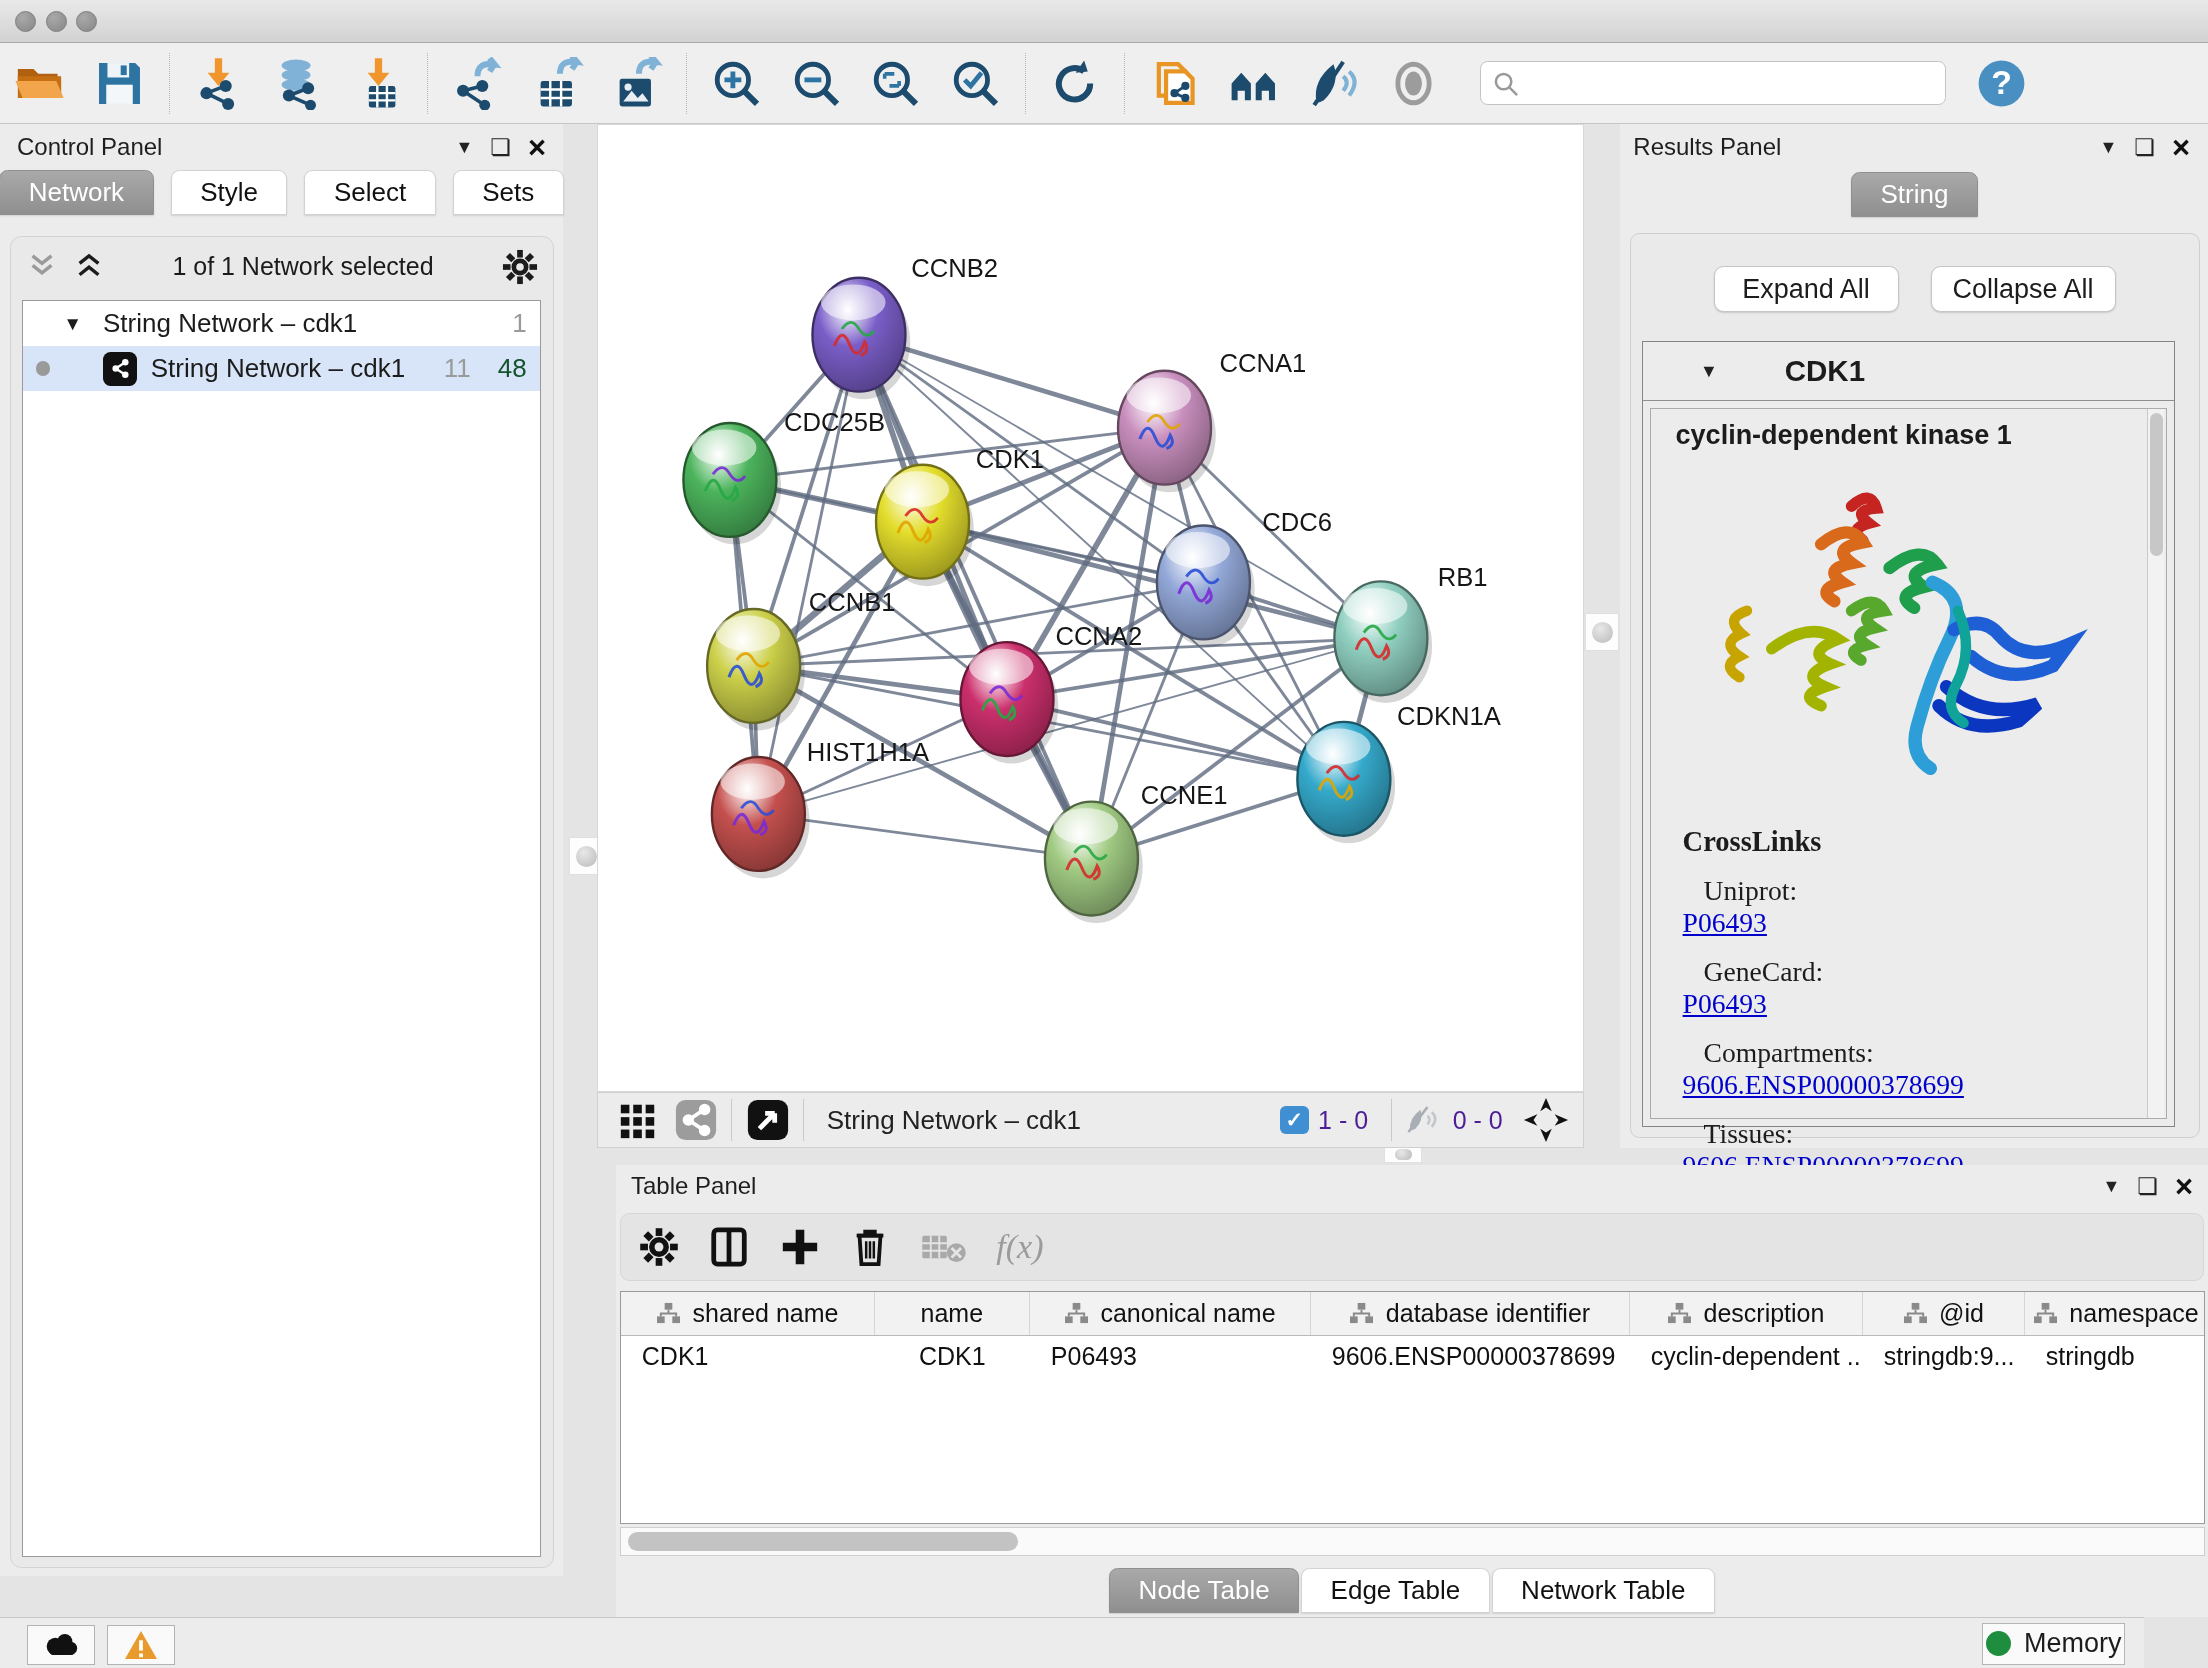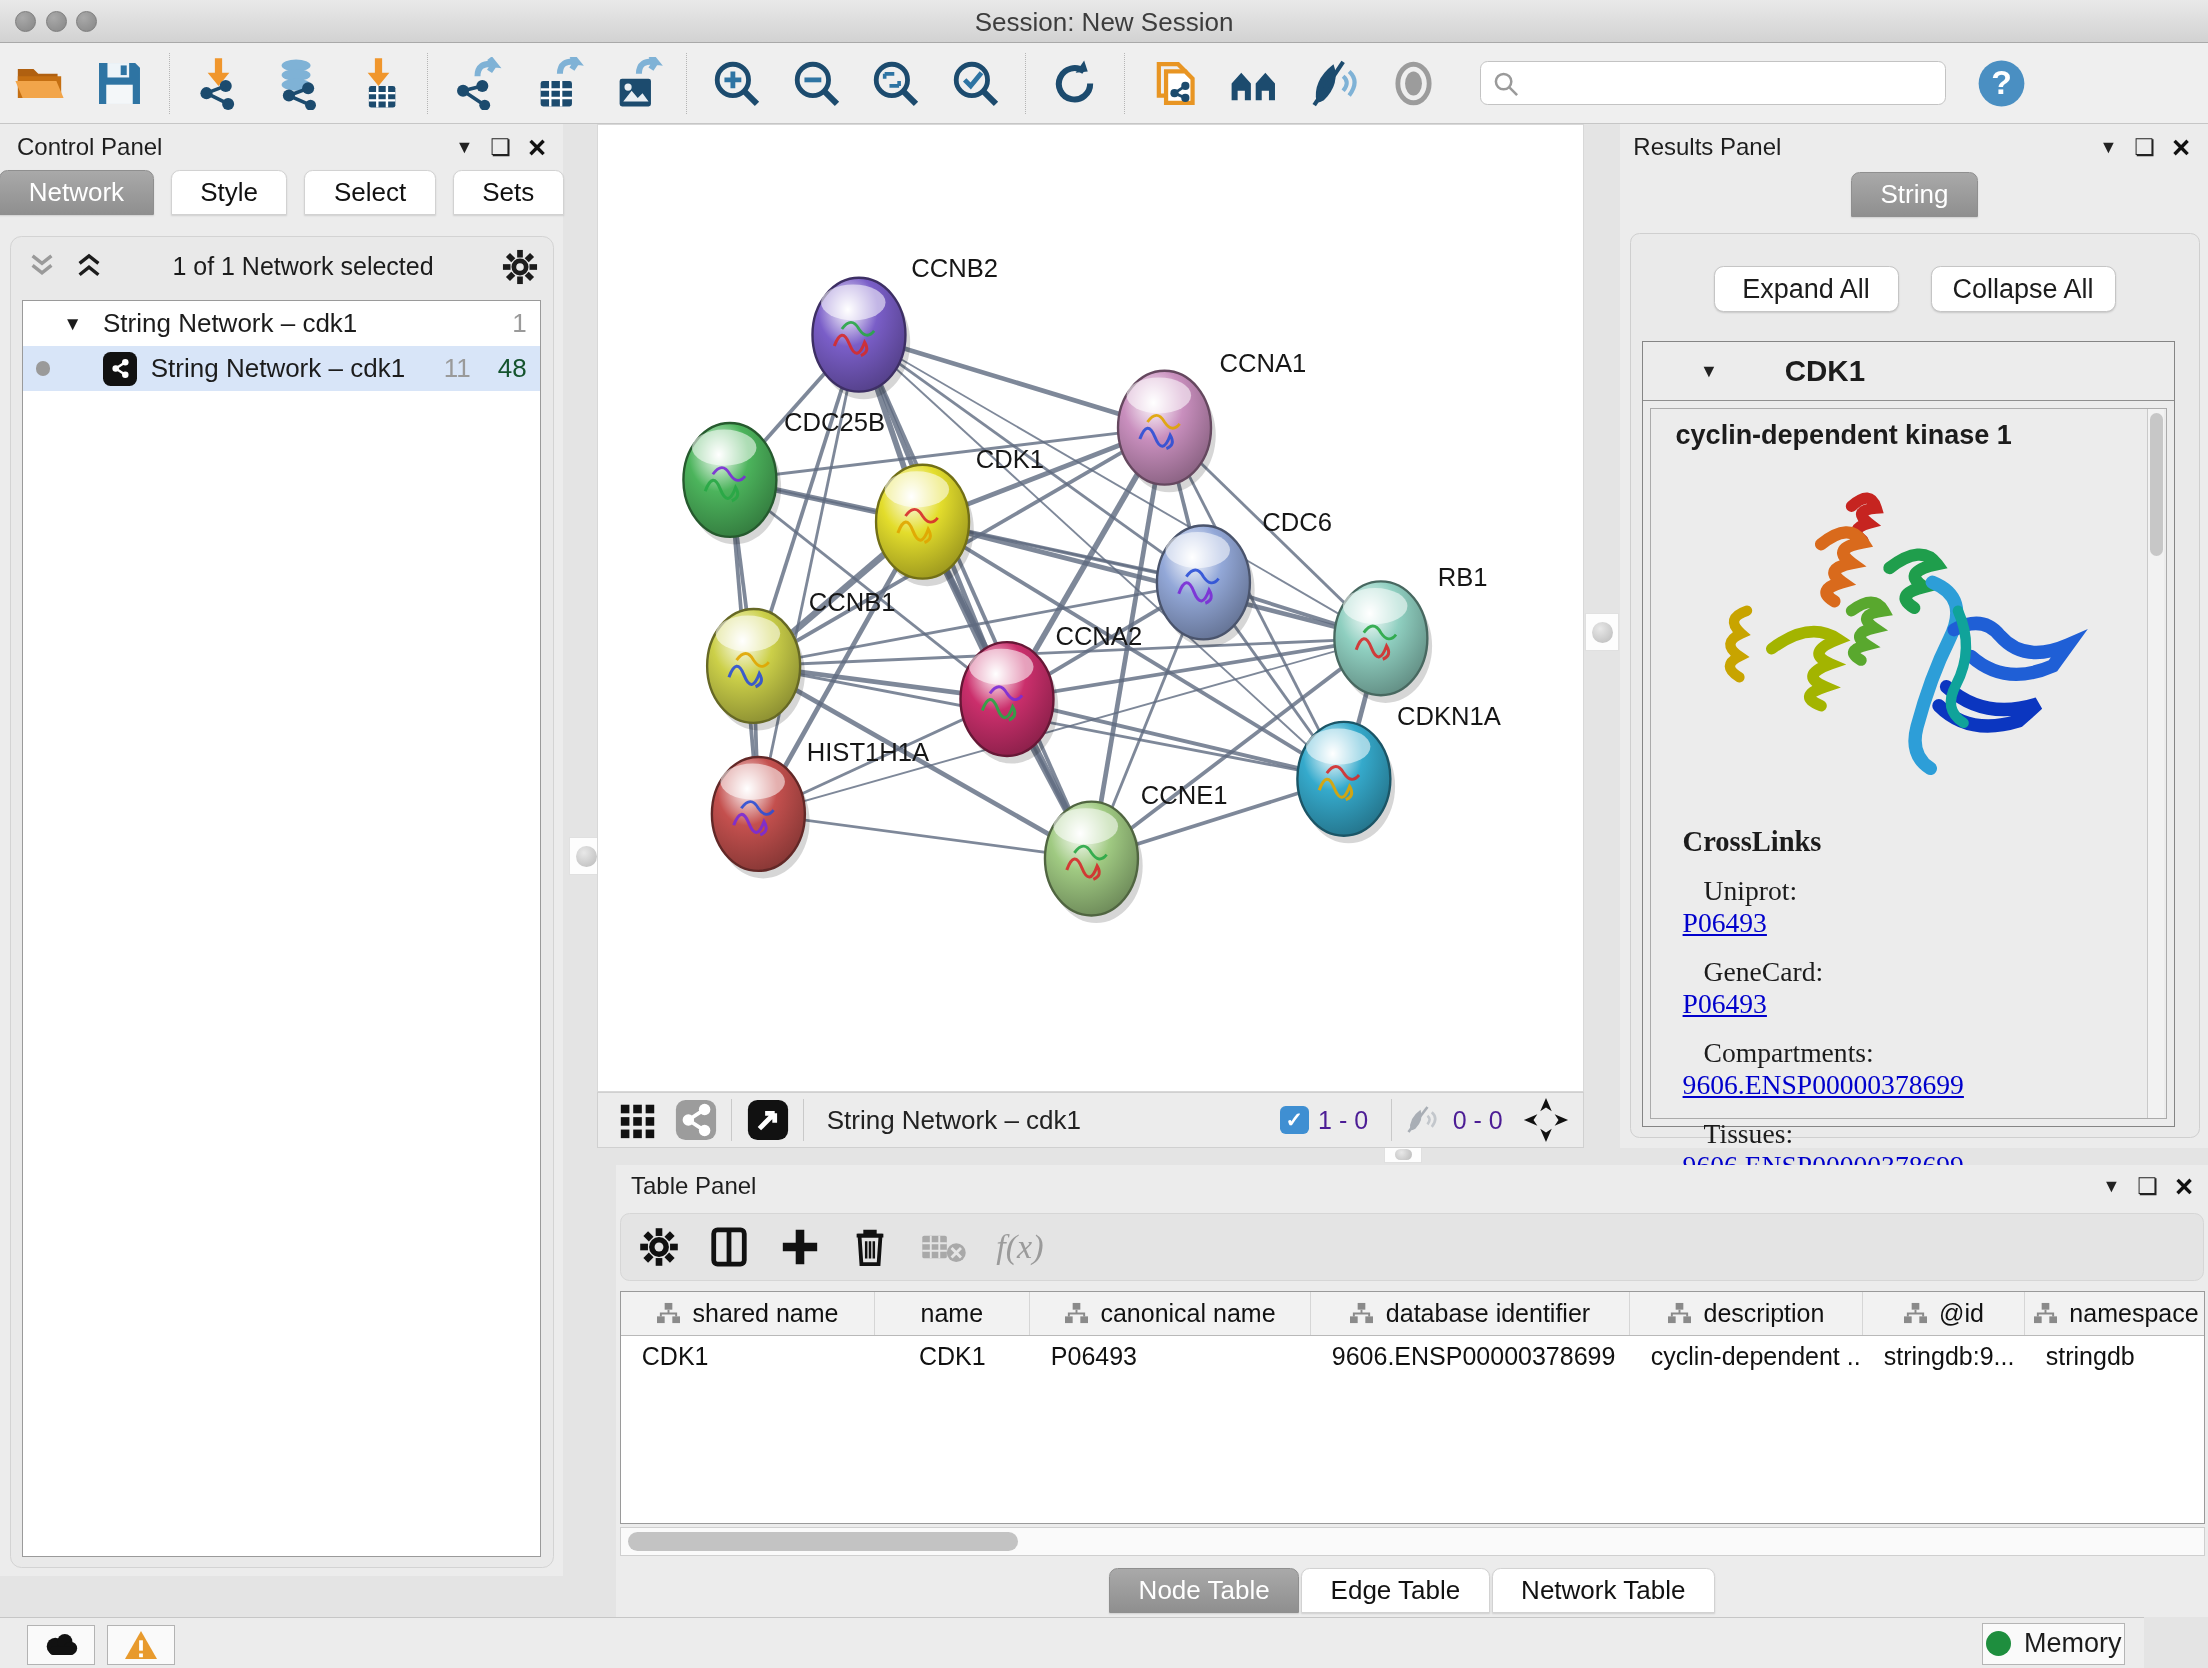--- a/index.html
+++ b/index.html
@@ -136,21 +136,20 @@
   #memory-dot { width:25px; height:25px; border-radius:50%; background:#1e8e3e; }
   svg text { font-family:"Liberation Sans", sans-serif; }
 </style>
 </head>
 <body>
 
 <div id="titlebar">
   <span class="traffic" id="tl1"></span>
   <span class="traffic" id="tl2"></span>
   <span class="traffic" id="tl3"></span>
-  <div id="title-text">Session: New Session</div>
 </div>
 
 <div id="toolbar">
   <svg class="tbi" viewBox="0 0 44 44">
     <path d="M4 10 h13 l4 4 h16 v6 H4 Z" fill="#b06010"></path>
     <path d="M4 16 h36 v18 H4 Z" fill="#c56f12"></path>
     <path d="M2 20 h34 l6 14 H8 Z" fill="#f2a54a"></path>
   </svg>
   <svg class="tbi" viewBox="0 0 44 44">
     <path d="M5 5 h30 l4 4 v30 H5 Z" fill="#2e74a3"></path>

